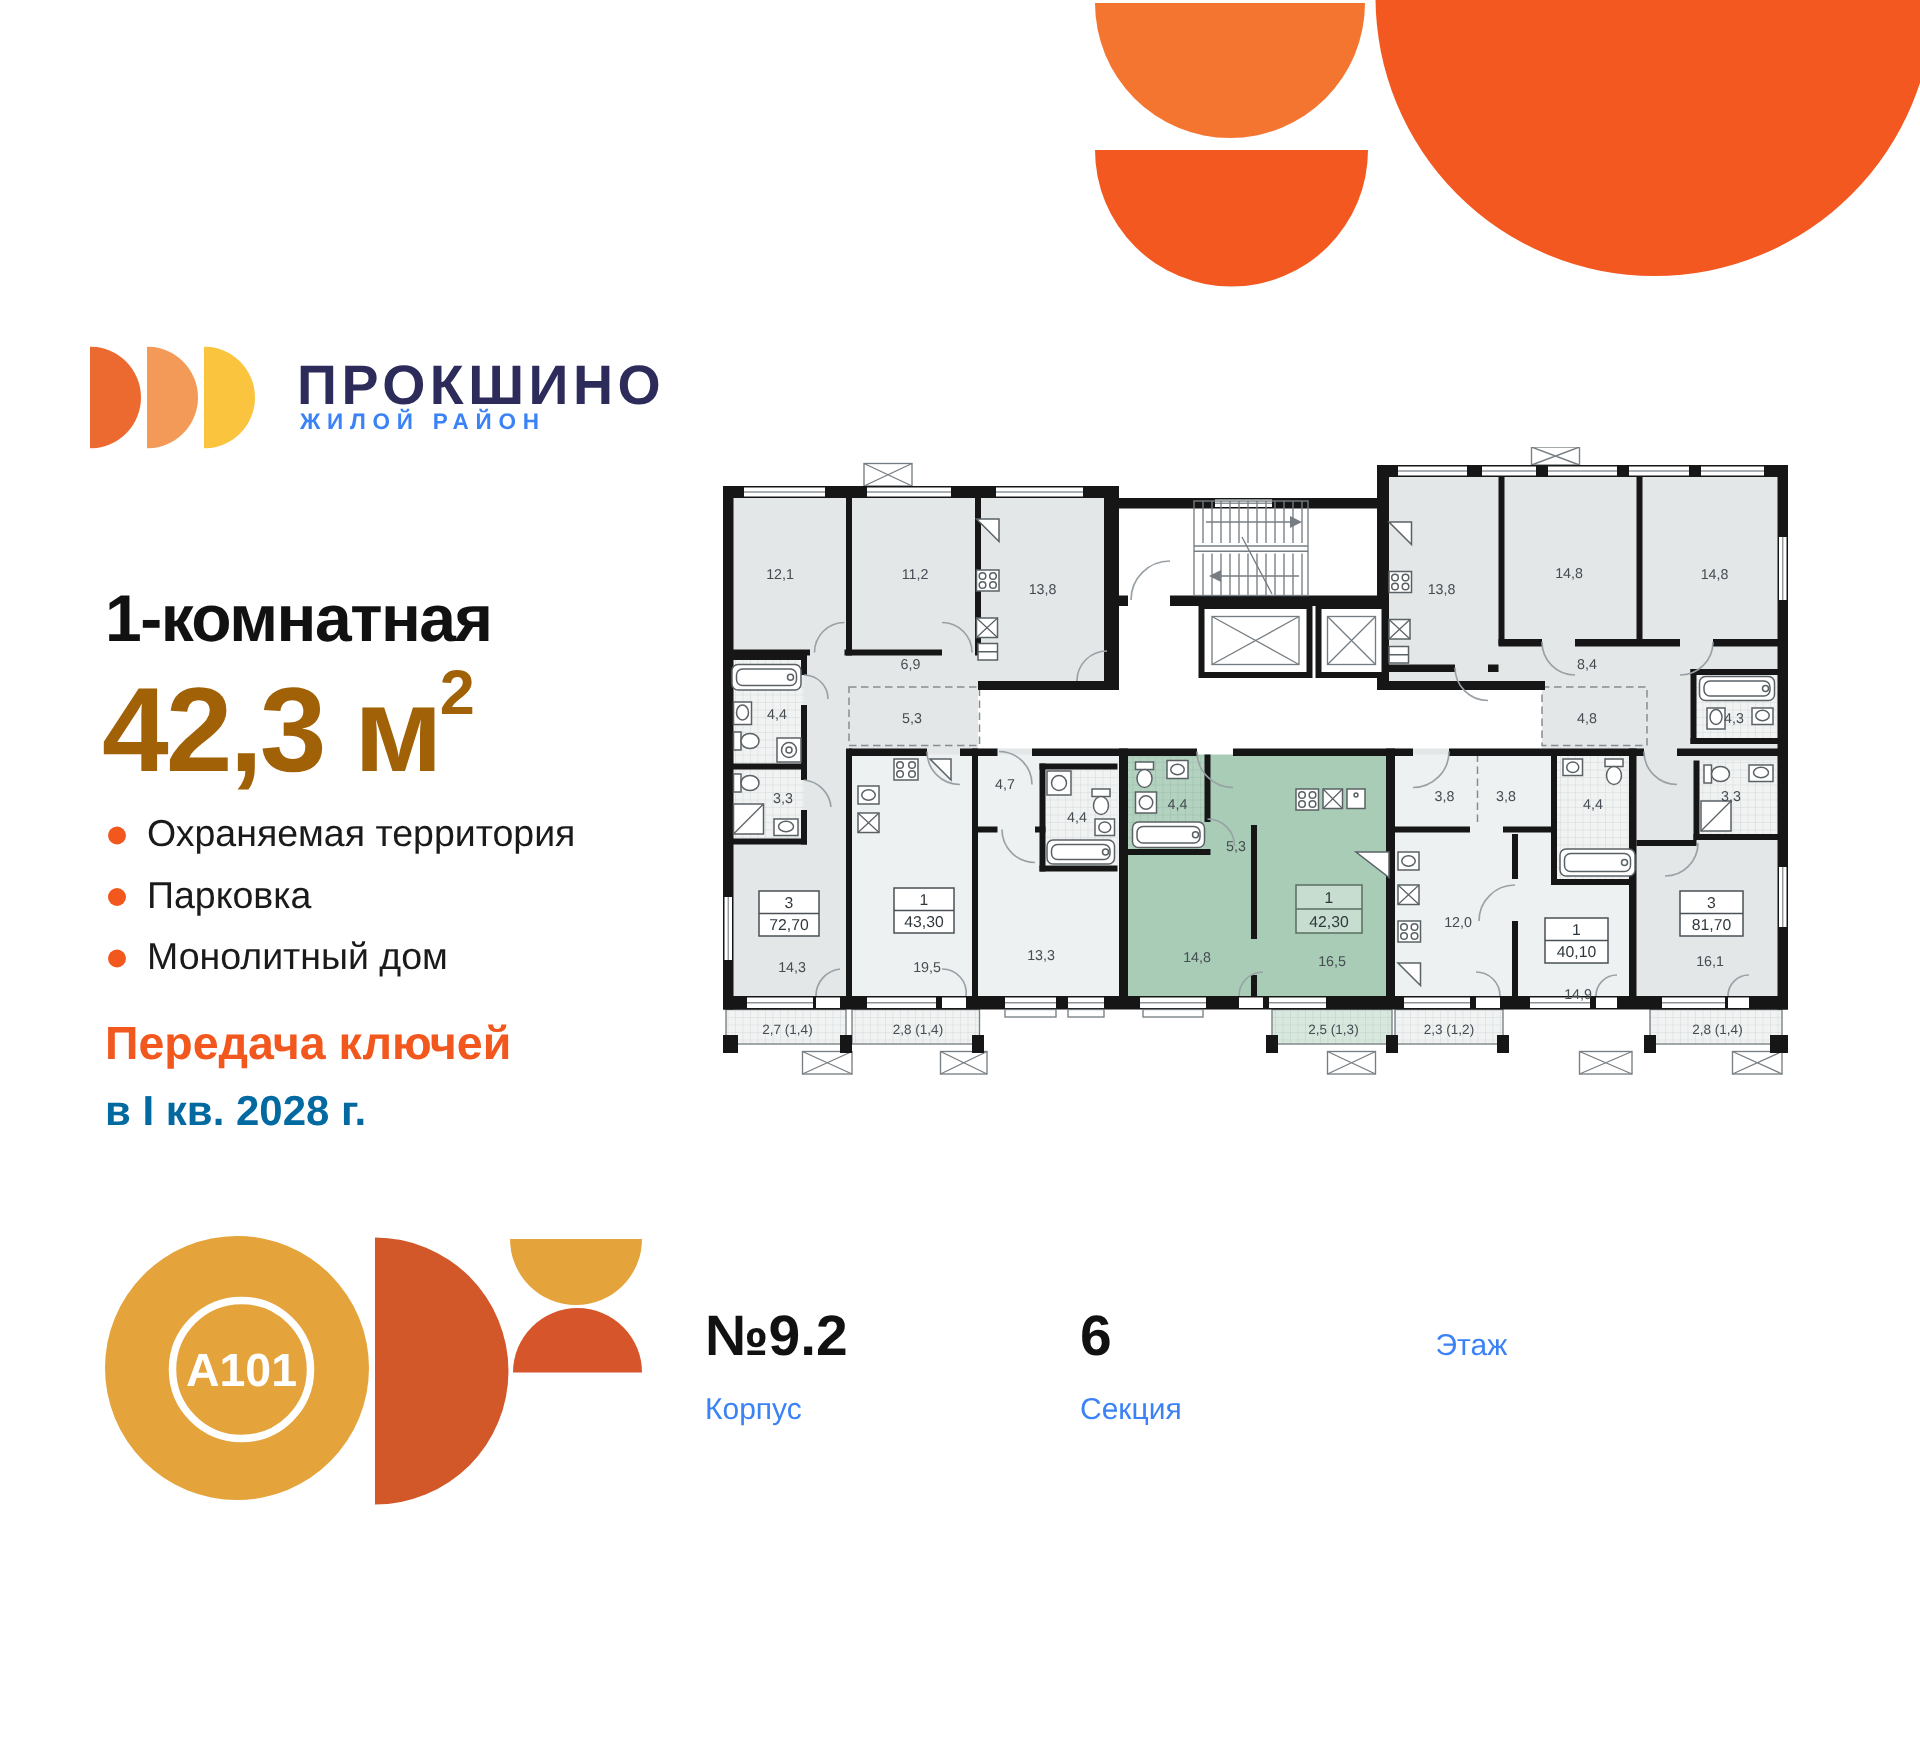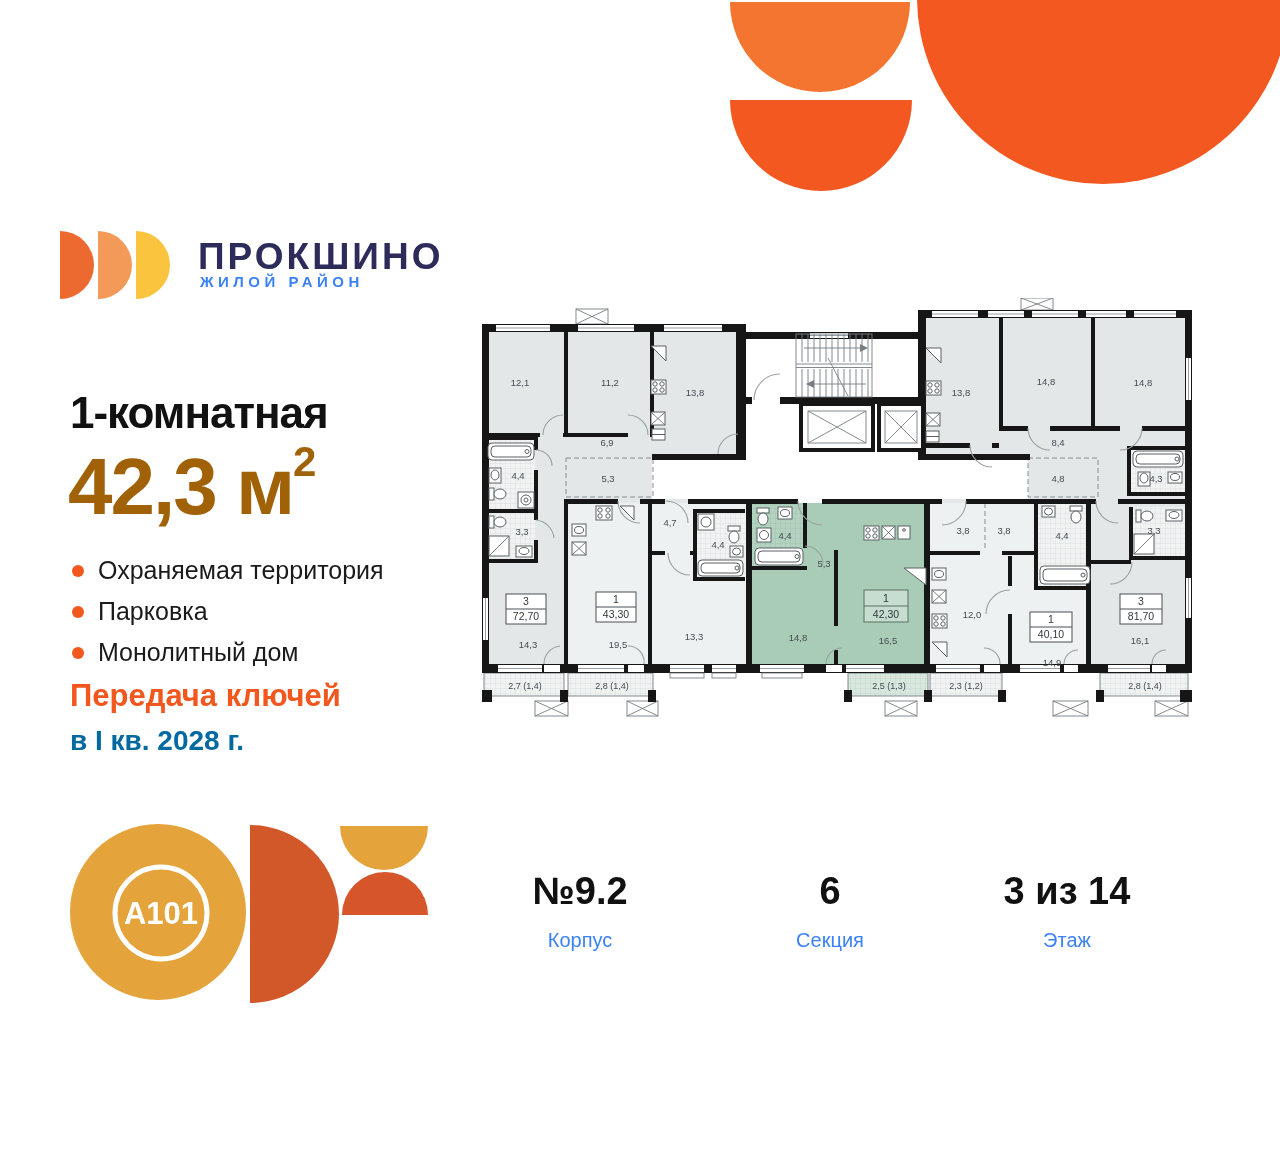--- a/index.html
+++ b/index.html
@@ -7,29 +7,29 @@
   .abs { position:absolute; }
 
   
   .brand-name { left:198px; top:236px; font-size:37px; font-weight:700; letter-spacing:3px; color:#2d2b5a; }
   .brand-tag  { left:200px; top:273px; font-size:15px; font-weight:600; letter-spacing:4.5px; color:#3b82f6; }
 
   .headline   { left:70px; top:388px; font-size:44px; font-weight:700; color:#111; letter-spacing:-1px;text-align:center; }
   .area-line  { left:68px; top:438px; font-size:80px; font-weight:700; color:#a16207; letter-spacing:-2px; }
   .area-line sup { font-size:42px; vertical-align:38px; letter-spacing:0; }
 
-  .features { left:72px; top:556px; list-style:none; }
+  .features { left:72px; top:542px; list-style:none; }
   .features li { position:relative; padding-left:26px; margin-bottom:12px; font-size:25px; color:#1a1a1a; }
   .features li .dot { position:absolute; left:0; top:9px; width:12px; height:12px; border-radius:50%; background:#f2571e; }
 
   .keys-1 { left:70px; top:678px; font-size:31px; font-weight:700; color:#f2571e; }
   .keys-2 { left:70px; top:725px; font-size:28px; font-weight:700; color:#0369a1; }
 
   
-  .foot-col { top:870px; width:220px; text-align:center; }
+  .foot-col { top:870px; width:220px; }
   .foot-val { font-size:38px; font-weight:700; color:#111; }
   .foot-lbl { margin-top:16px; font-size:20px; color:#3b82f6; }
   .fc1 { left:470px; } .fc2 { left:720px; } .fc3 { left:957px; }
 
   
   .plan-wrap { left:480px; top:298px; width:730px; height:430px; }
   svg text { font-family:"Liberation Sans",sans-serif; }
   .rlab { font-size:9.5px; fill:#454c52; text-anchor:middle; }
   .blab { font-size:9px; fill:#454c52; text-anchor:middle; }
   .boxnum { font-size:10.5px; fill:#30373c; text-anchor:middle; }
@@ -534,15 +534,14 @@
 
 <div class="abs foot-col fc1">
   <div class="foot-val">№9.2</div>
   <div class="foot-lbl">Корпус</div>
 </div>
 <div class="abs foot-col fc2">
   <div class="foot-val">6</div>
   <div class="foot-lbl">Секция</div>
 </div>
 <div class="abs foot-col fc3">
-  <div class="foot-val">3 из 14</div>
   <div class="foot-lbl">Этаж</div>
 </div>
 
 </body></html>

